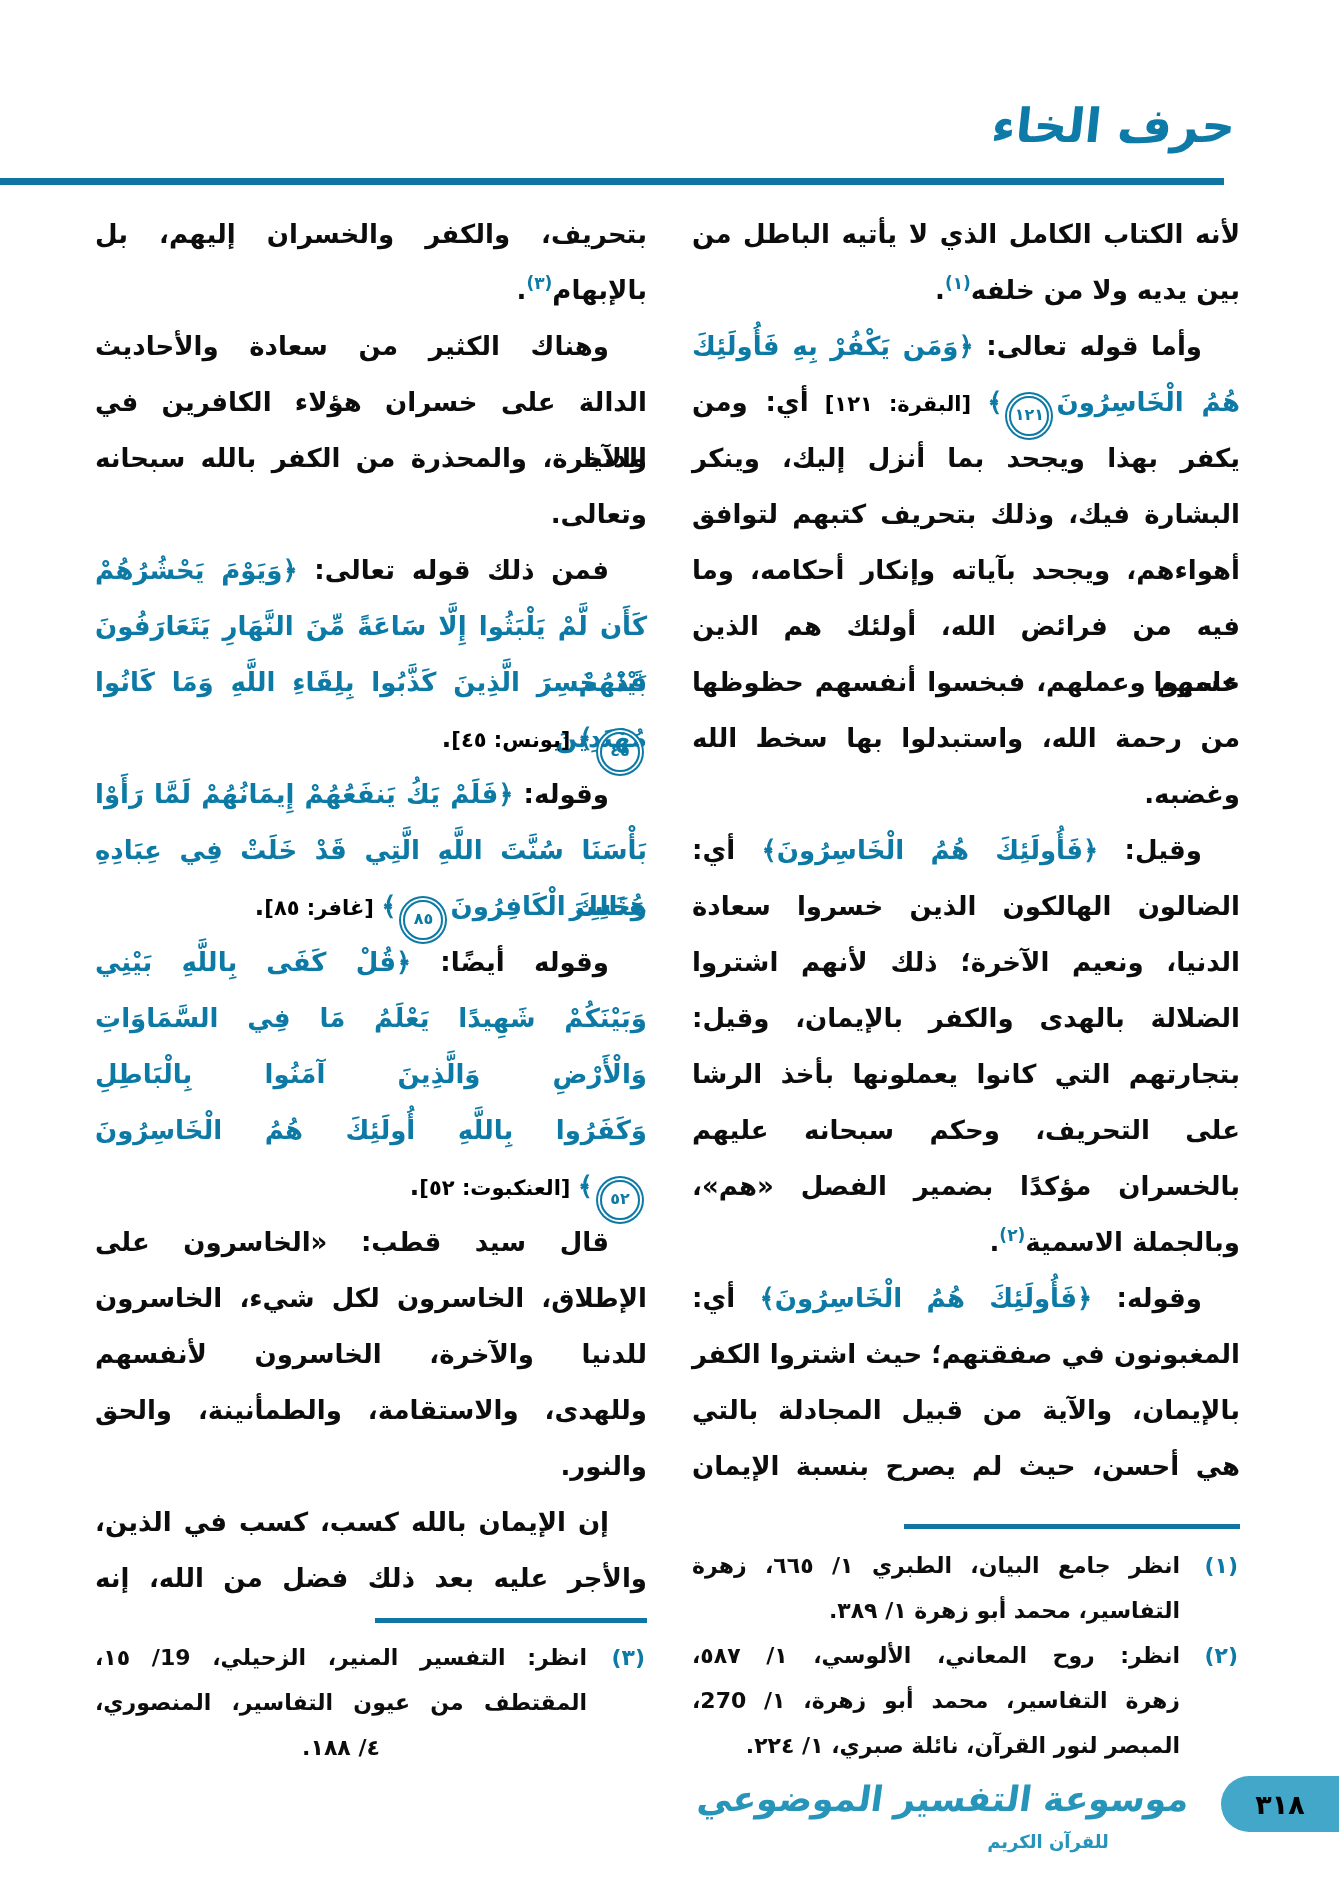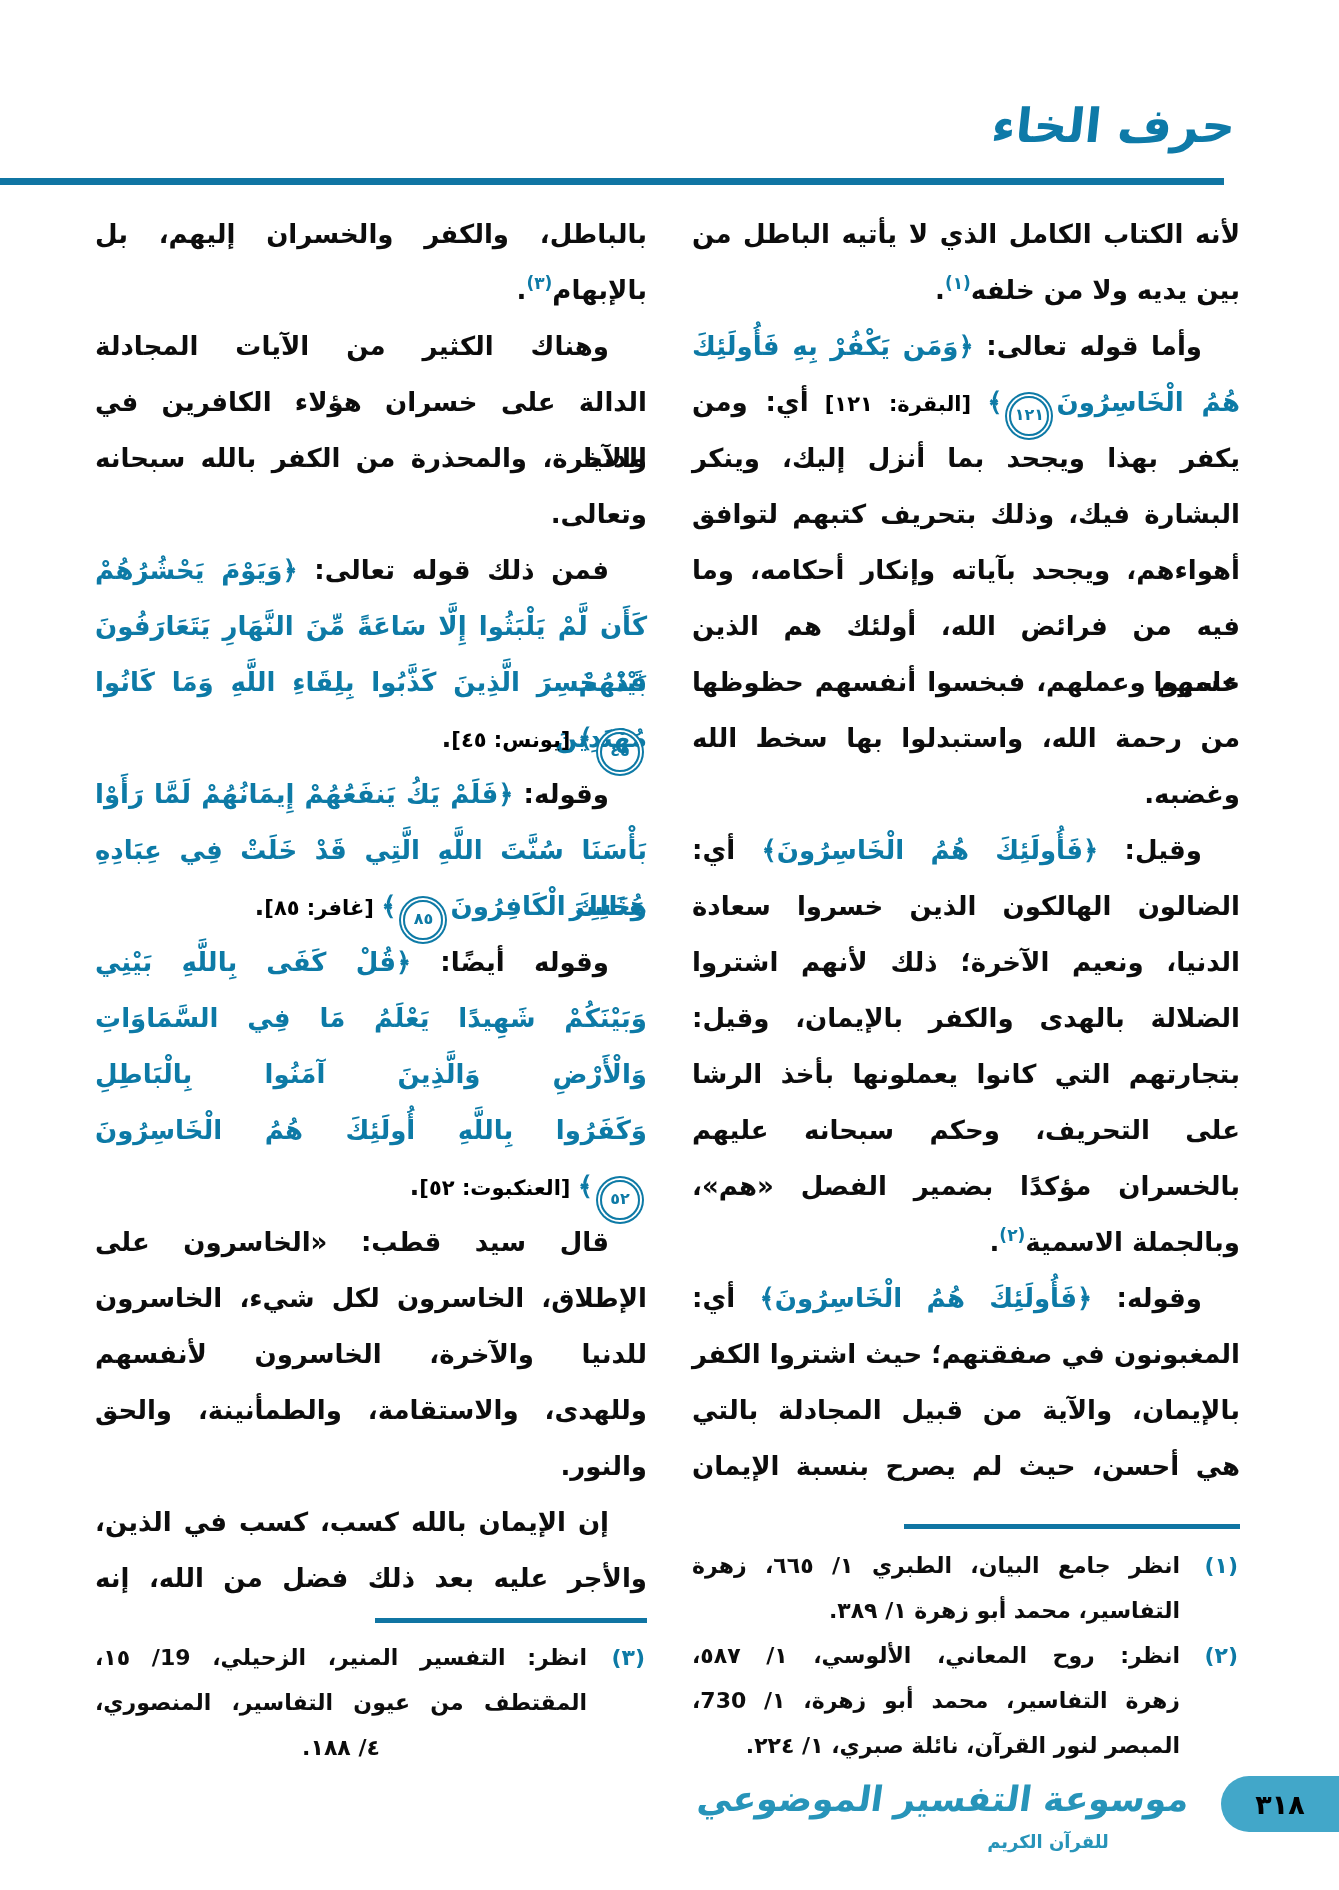--- a/index.html
+++ b/index.html
@@ -131,28 +131,28 @@
       <div class="line just"><span class="t-body">هي أحسن، حيث لم يصرح بنسبة الإيمان</span></div>
       <div class="fn-rule"></div>
       <div class="footnote">
         <span class="fn-marker">(١)</span>
         <div class="fn-line just">انظر جامع البيان، الطبري ١/ ٦٦٥، زهرة</div>
         <div class="fn-line">التفاسير، محمد أبو زهرة ١/ ٣٨٩.</div>
       </div>
       <div class="footnote">
         <span class="fn-marker">(٢)</span>
         <div class="fn-line just">انظر: روح المعاني، الألوسي، ١/ ٥٨٧،</div>
-        <div class="fn-line just">زهرة التفاسير، محمد أبو زهرة، ١/ 730،</div>
+        <div class="fn-line just">زهرة التفاسير، محمد أبو زهرة، ١/ 270،</div>
         <div class="fn-line">المبصر لنور القرآن، نائلة صبري، ١/ ٢٢٤.</div>
       </div>
     </div>
   <div class="col col-left" id="col-left">
-      <div class="line just"><span class="t-body">بالباطل، والكفر والخسران إليهم، بل</span></div>
+      <div class="line just"><span class="t-body">بتحريف، والكفر والخسران إليهم، بل</span></div>
       <div class="line"><span class="t-body">بالإبهام</span><span class="t-fnmark">(٣)</span><span class="t-body">.</span></div>
-      <div class="line just indent"><span class="t-body">وهناك الكثير من الآيات المجادلة</span></div>
+      <div class="line just indent"><span class="t-body">وهناك الكثير من سعادة والأحاديث</span></div>
       <div class="line just"><span class="t-body">الدالة على خسران هؤلاء الكافرين في الدنيا</span></div>
       <div class="line just"><span class="t-body">والآخرة، والمحذرة من الكفر بالله سبحانه</span></div>
       <div class="line"><span class="t-body">وتعالى.</span></div>
       <div class="line just indent"><span class="t-body">فمن ذلك قوله تعالى: </span><span class="t-quran">﴿وَيَوْمَ يَحْشُرُهُمْ</span></div>
       <div class="line just"><span class="t-quran">كَأَن لَّمْ يَلْبَثُوا إِلَّا سَاعَةً مِّنَ النَّهَارِ يَتَعَارَفُونَ بَيْنَهُمْ</span></div>
       <div class="line just"><span class="t-quran">قَدْ خَسِرَ الَّذِينَ كَذَّبُوا بِلِقَاءِ اللَّهِ وَمَا كَانُوا مُهْتَدِينَ</span></div>
       <div class="line"><span class="t-ayahnum">٤٥</span><span class="t-quran">﴾</span><span class="t-ref"> [يونس: ٤٥]</span><span class="t-body">.</span></div>
       <div class="line just indent"><span class="t-body">وقوله: </span><span class="t-quran">﴿فَلَمْ يَكُ يَنفَعُهُمْ إِيمَانُهُمْ لَمَّا رَأَوْا</span></div>
       <div class="line just"><span class="t-quran">بَأْسَنَا سُنَّتَ اللَّهِ الَّتِي قَدْ خَلَتْ فِي عِبَادِهِ وَخَسِرَ</span></div>
       <div class="line"><span class="t-quran">هُنَالِكَ الْكَافِرُونَ</span><span class="t-ayahnum">٨٥</span><span class="t-quran">﴾</span><span class="t-ref"> [غافر: ٨٥]</span><span class="t-body">.</span></div>

